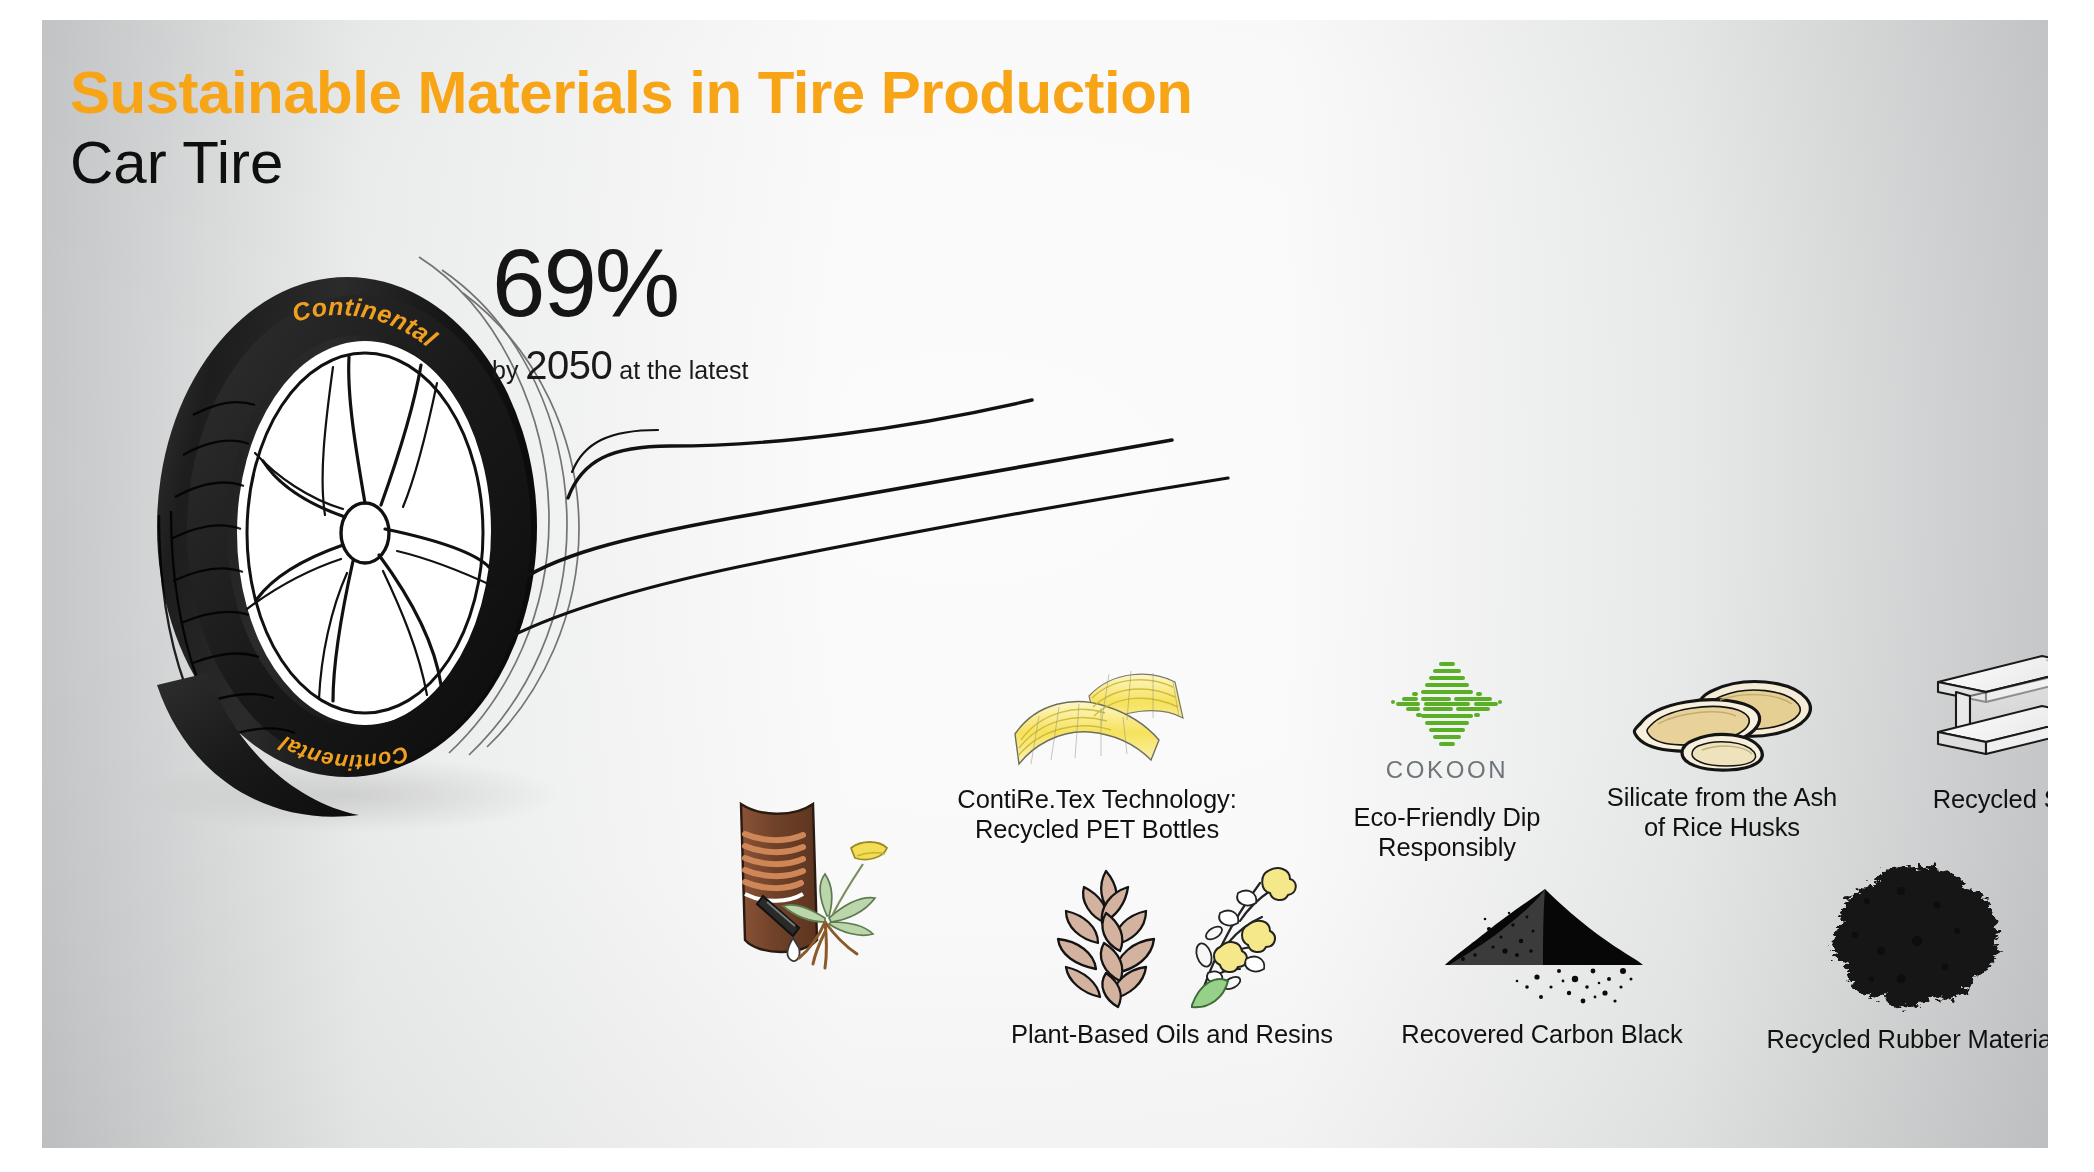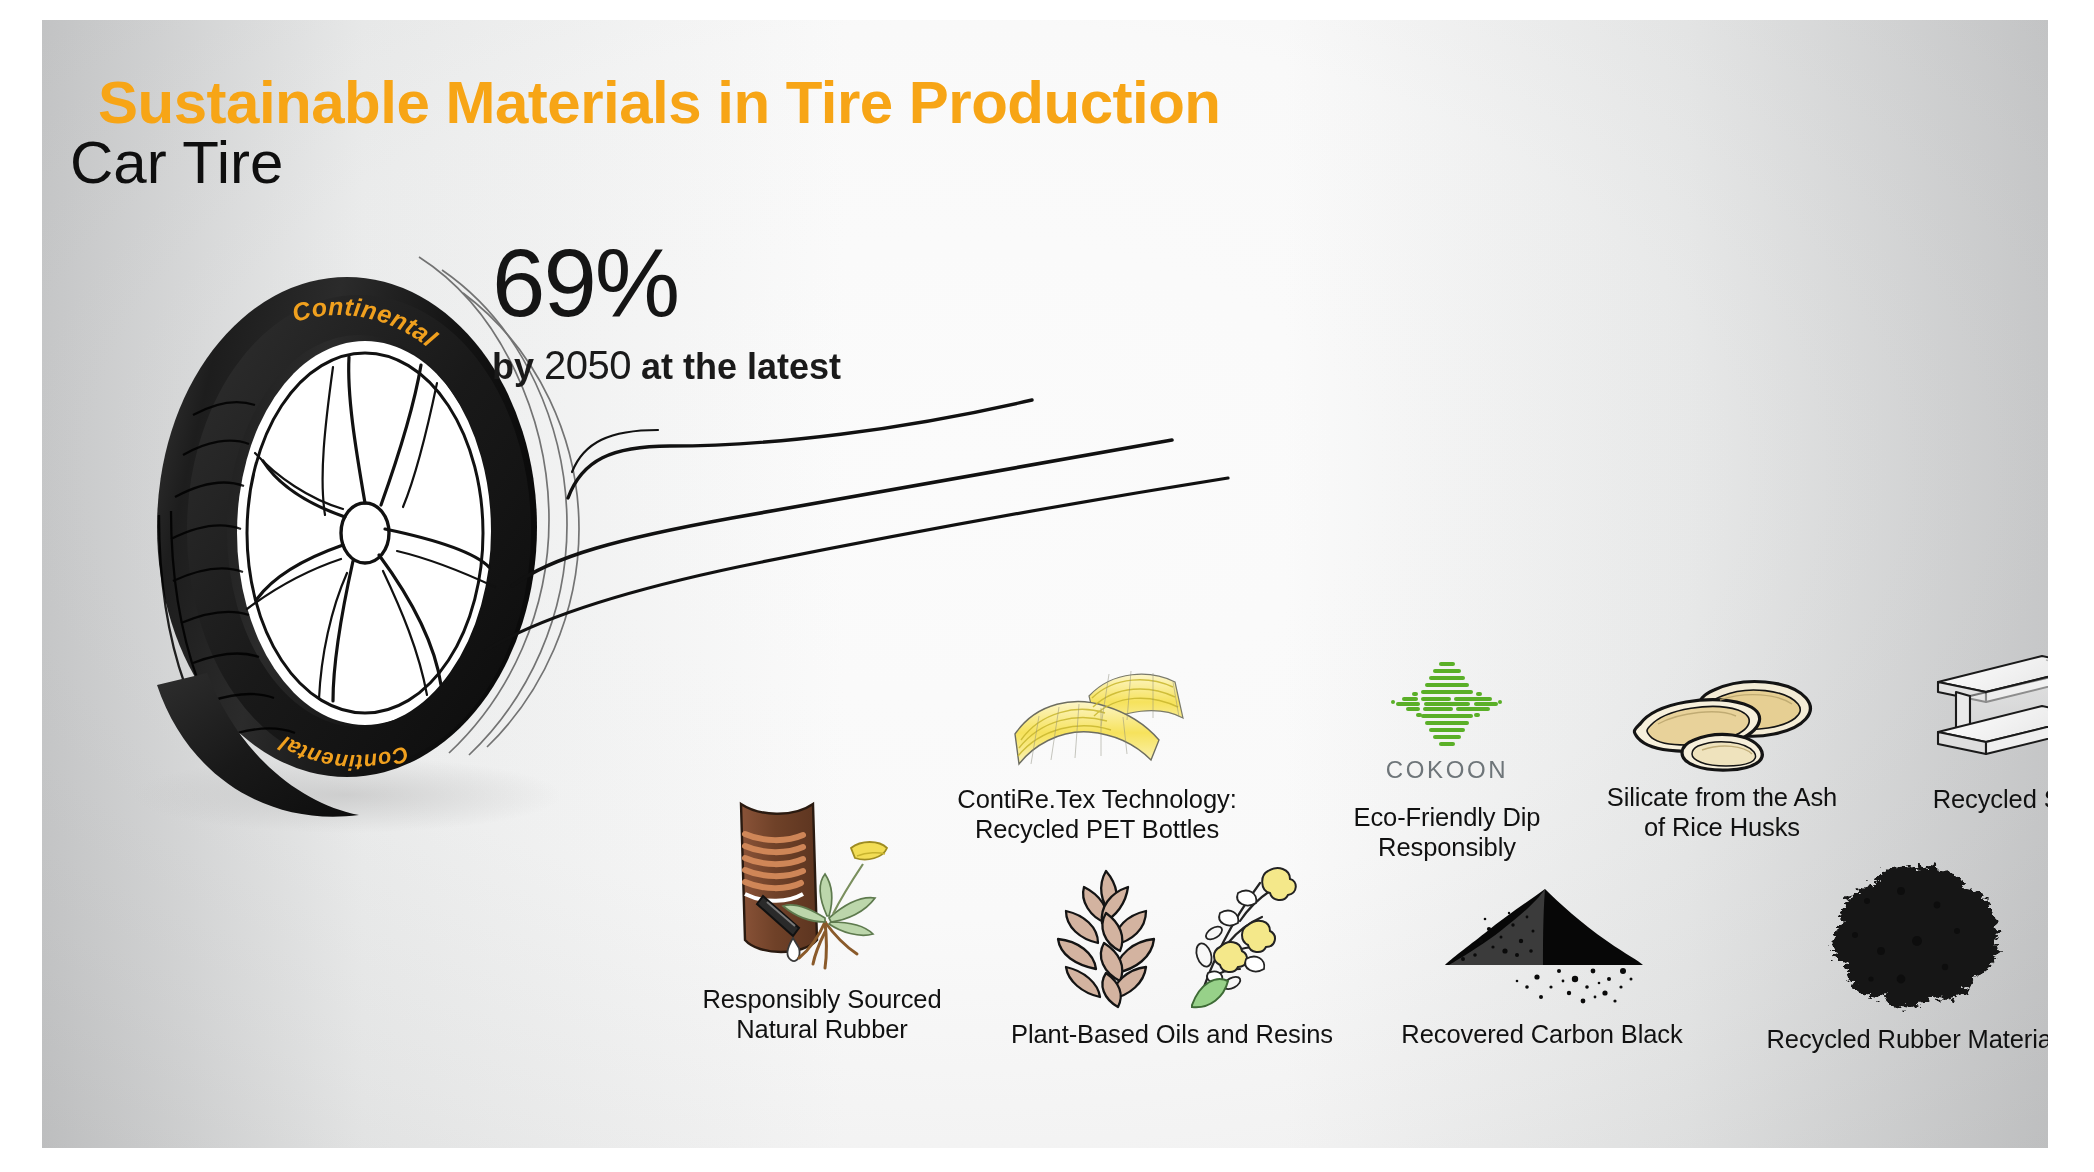--- a/index.html
+++ b/index.html
@@ -18,46 +18,45 @@
     background:
       radial-gradient(115% 120% at 46% 40%, #ffffff 0%, #fdfdfd 33%, #f6f6f6 52%, #ececec 70%, #e0e0e0 85%, #d4d4d5 100%),
       linear-gradient(90deg,#c9cacb 0%, #eceded 16%, #fbfbfb 40%, #fbfbfb 62%, #e9eaea 82%, #cccdce 100%);
     background-blend-mode:multiply;
     overflow:hidden;
   }
 
   
   .hdr{ position:absolute; left:28px; }
   #title{
-    top:48px;
+    top:38px;
     font-size:60px; font-weight:700; letter-spacing:-0.5px;
     color:#f7a516; white-space:nowrap;
     font-family:"Liberation Sans", sans-serif;
-    margin-left:28px;
   }
   #subtitle{
     top:108px;
     font-size:60px; font-weight:400; color:#0f0f0f; white-space:nowrap;
   }
 
   
   #claim{ position:absolute; left:450px; top:215px; }
   #claim .pct{
     font-size:96px; font-weight:400; color:#151515; line-height:1.0;
     letter-spacing:-2px;
   }
   #claim .line2{
     margin-top:14px; font-size:47px; line-height:1.05; letter-spacing:-0.2px; white-space:nowrap;
   }
   #claim .line2 .hl{ color:#f7a516; font-weight:700; }
   #claim .line2 .rest{ color:#151515; font-weight:400; }
   #claim .line3{
     margin-top:12px; color:#1a1a1a; white-space:nowrap;
   }
-  #claim .line3 .sm{ font-size:36px; font-weight:700; }
+  #claim .line3 .sm{ font-size:25px; font-weight:400; }
   #claim .line3 .yr{ font-size:40px; font-weight:500; letter-spacing:-0.5px; }
 
   
   #tire{ position:absolute; left:55px; top:195px; width:520px; height:620px; }
   #carlines{ position:absolute; left:430px; top:330px; width:760px; height:360px; }
 
   
   .item{ position:absolute; text-align:center; }
   .item .art{ position:relative; margin:0 auto; }
   .item .cap{
@@ -328,22 +327,20 @@
         <path d="M120,126 C112,108 110,94 118,84 C126,96 126,112 122,126 Z"></path>
         <path d="M122,128 C138,114 154,106 168,108 C158,122 140,130 124,132 Z"></path>
         <path d="M124,132 C142,132 158,136 166,144 C152,148 134,142 122,134 Z"></path>
       </g>
       <g stroke="#7a8f5e" stroke-width="2.2" fill="none">
         <path d="M126,124 C136,104 148,86 156,74"></path>
       </g>
       <path d="M144,58 C154,50 172,50 180,58 C176,68 160,72 148,68 Z" fill="#f2dd55" stroke="#9e8c22" stroke-width="1.8"></path>
       <path d="M150,66 C160,62 172,62 178,64" stroke="#c8b42e" stroke-width="1.6" fill="none"></path>
     </svg>
-    <div class="cap">Responsibly Sourced
-Natural Rubber</div>
   </div>
 
   <div class="item" style="left:945px; top:835px; width:370px;">
     <svg class="art" width="280" height="160" viewBox="0 0 280 160">
 
       <g stroke="#141414" stroke-width="2.3" fill="#d3b3a0" stroke-linejoin="round">
         <path d="M74,16 C86,30 88,46 80,58 C68,48 66,30 74,16 Z"></path>
         <path d="M52,32 C68,40 78,54 74,68 C58,62 48,46 52,32 Z"></path>
         <path d="M96,32 C94,48 84,62 70,68 C68,52 78,38 96,32 Z"></path>
         <path d="M34,56 C52,60 66,72 66,88 C48,84 34,72 34,56 Z"></path>

